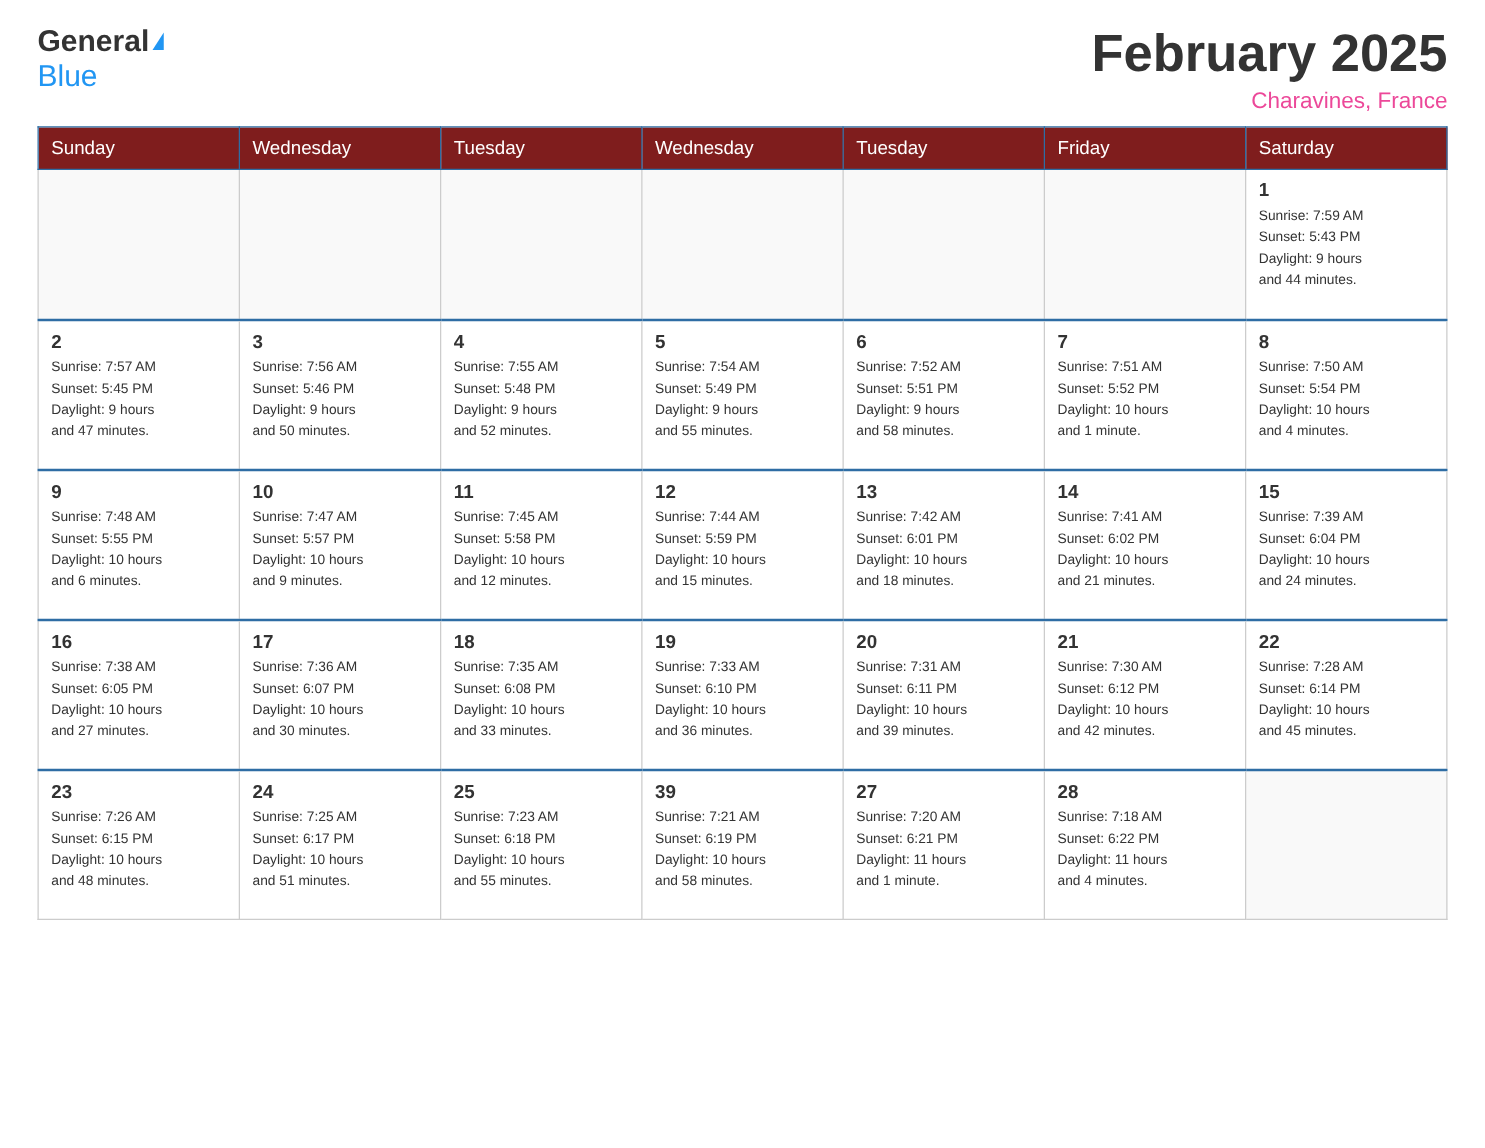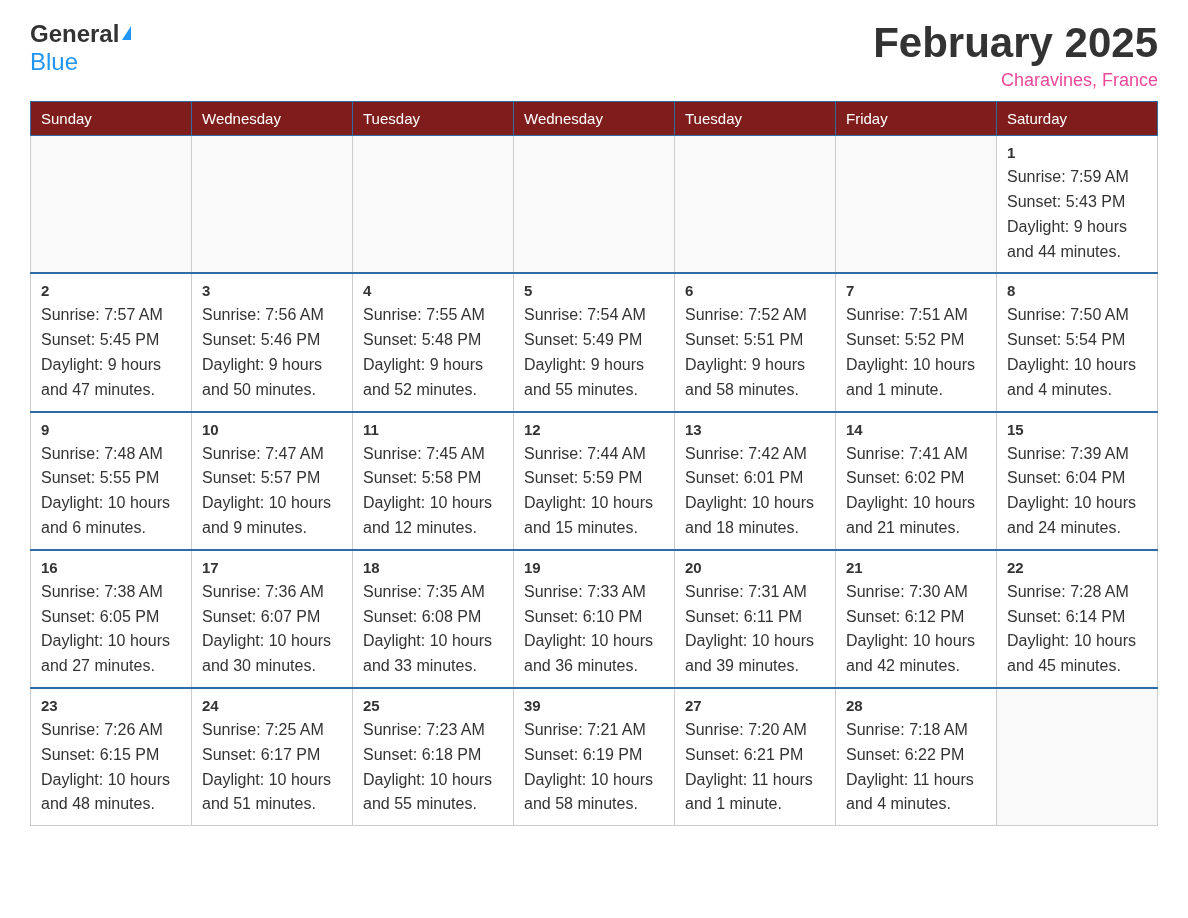--- a/index.html
+++ b/index.html
@@ -55,21 +55,21 @@
       height: 120px;
     }
     .day-num {
       font-size: 15px;
       font-weight: bold;
       color: #333;
       display: block;
       margin-bottom: 4px;
     }
     .day-info {
-      font-size: 16px;
+      font-size: 11px;
       color: #333;
       line-height: 1.55;
     }
     .empty-cell {
       background: #f9f9f9;
     }
     .row-separator td {
       border-top: 2px solid #2e6da4;
     }
     .logo-wrapper {

